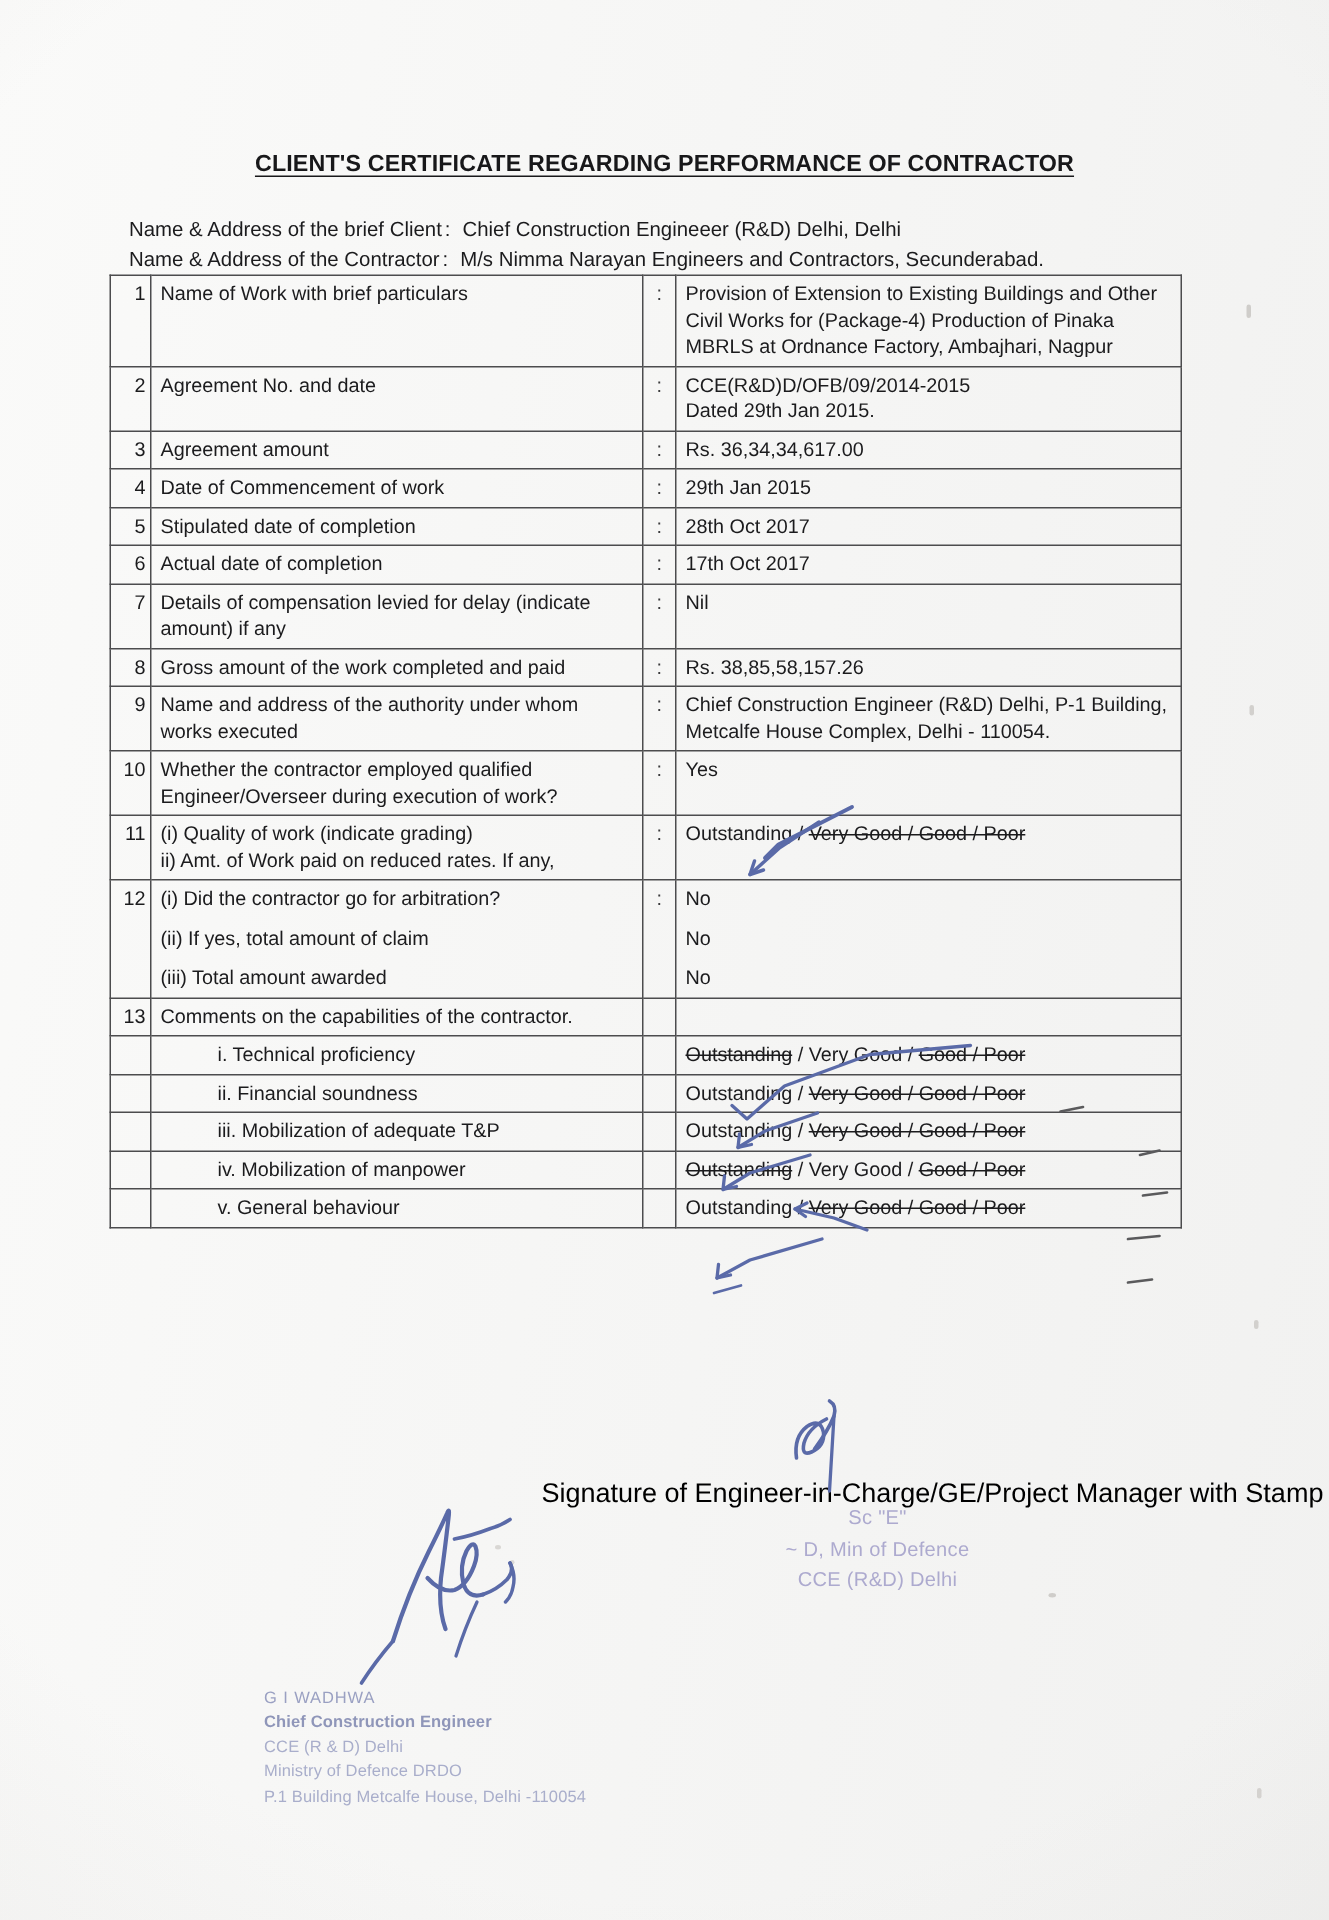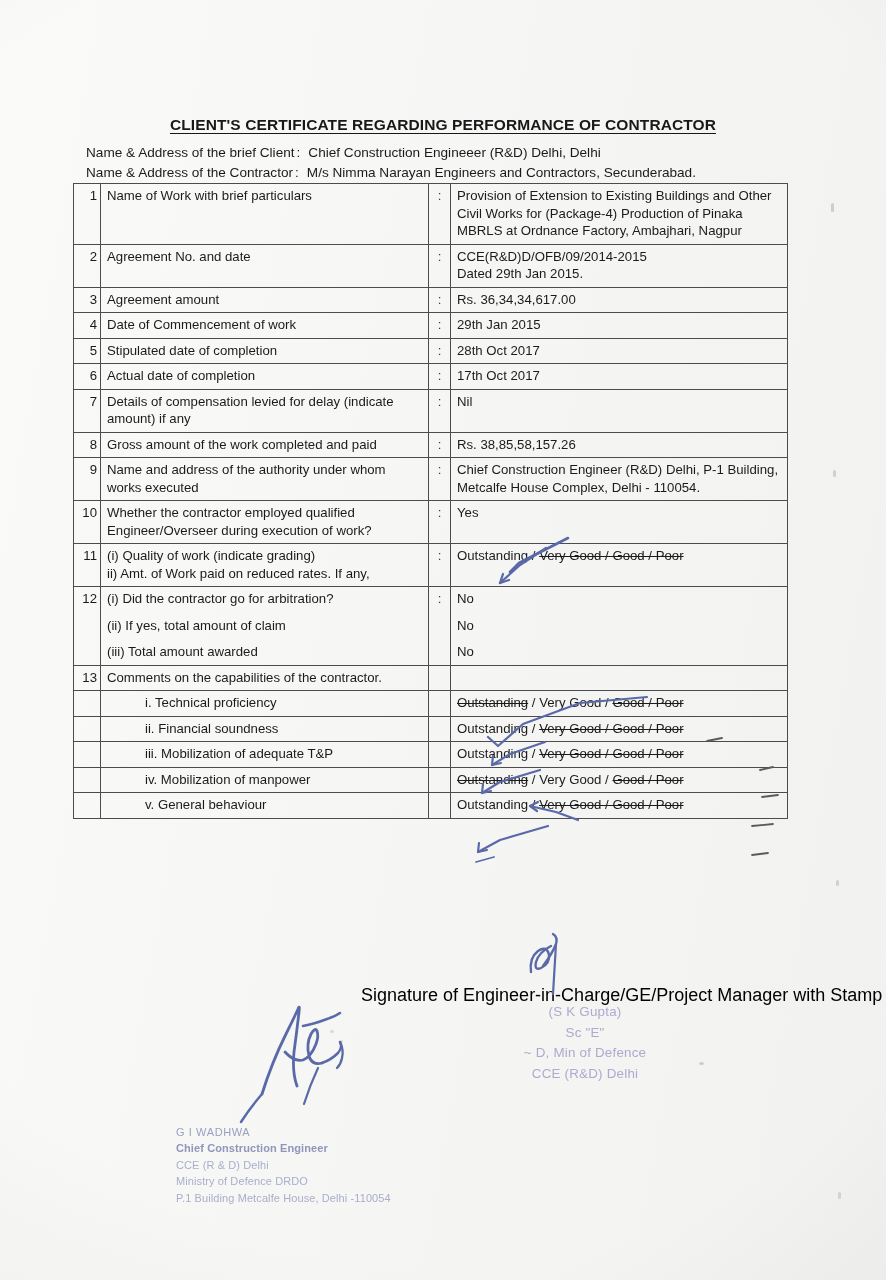--- a/index.html
+++ b/index.html
@@ -27,21 +27,21 @@
       linear-gradient(100deg, rgba(250,250,249,1) 0%, rgba(246,246,245,1) 45%, rgba(241,241,240,1) 100%);
     pointer-events: none;
     z-index: 0;
   }
   .sheet { position: relative; z-index: 1; }
 
   
   .doc-title {
     position: absolute;
     left: 0; right: 0;
-    top: 116px;
+    top: 101px;
     text-align: center;
     font-size: 15.5px;
     font-weight: bold;
     letter-spacing: .1px;
     color: #18181a;
     text-decoration: underline;
     text-underline-offset: 3px;
   }
 
   
@@ -325,21 +325,20 @@
             <span class="strike"></span><span></span><span>Outstanding</span><span> / </span><span class="strike">Very Good / Good / Poor</span>
           </td>
         </tr>
 
       </tbody>
     </table>
 
     <div class="sig-caption">Signature of Engineer-in-Charge/GE/Project Manager with Stamp</div>
 
     <div class="stamp-right">
-      <div>(S K Gupta)</div>
       <div>Sc "E"</div>
       <div>~ D, Min of Defence</div>
       <div>CCE (R&amp;D) Delhi</div>
     </div>
 
     <div class="stamp-left">
       <div class="l1">G I WADHWA</div>
       <div class="bold">Chief Construction Engineer</div>
       <div>CCE (R &amp; D) Delhi</div>
       <div>Ministry of Defence DRDO</div>

